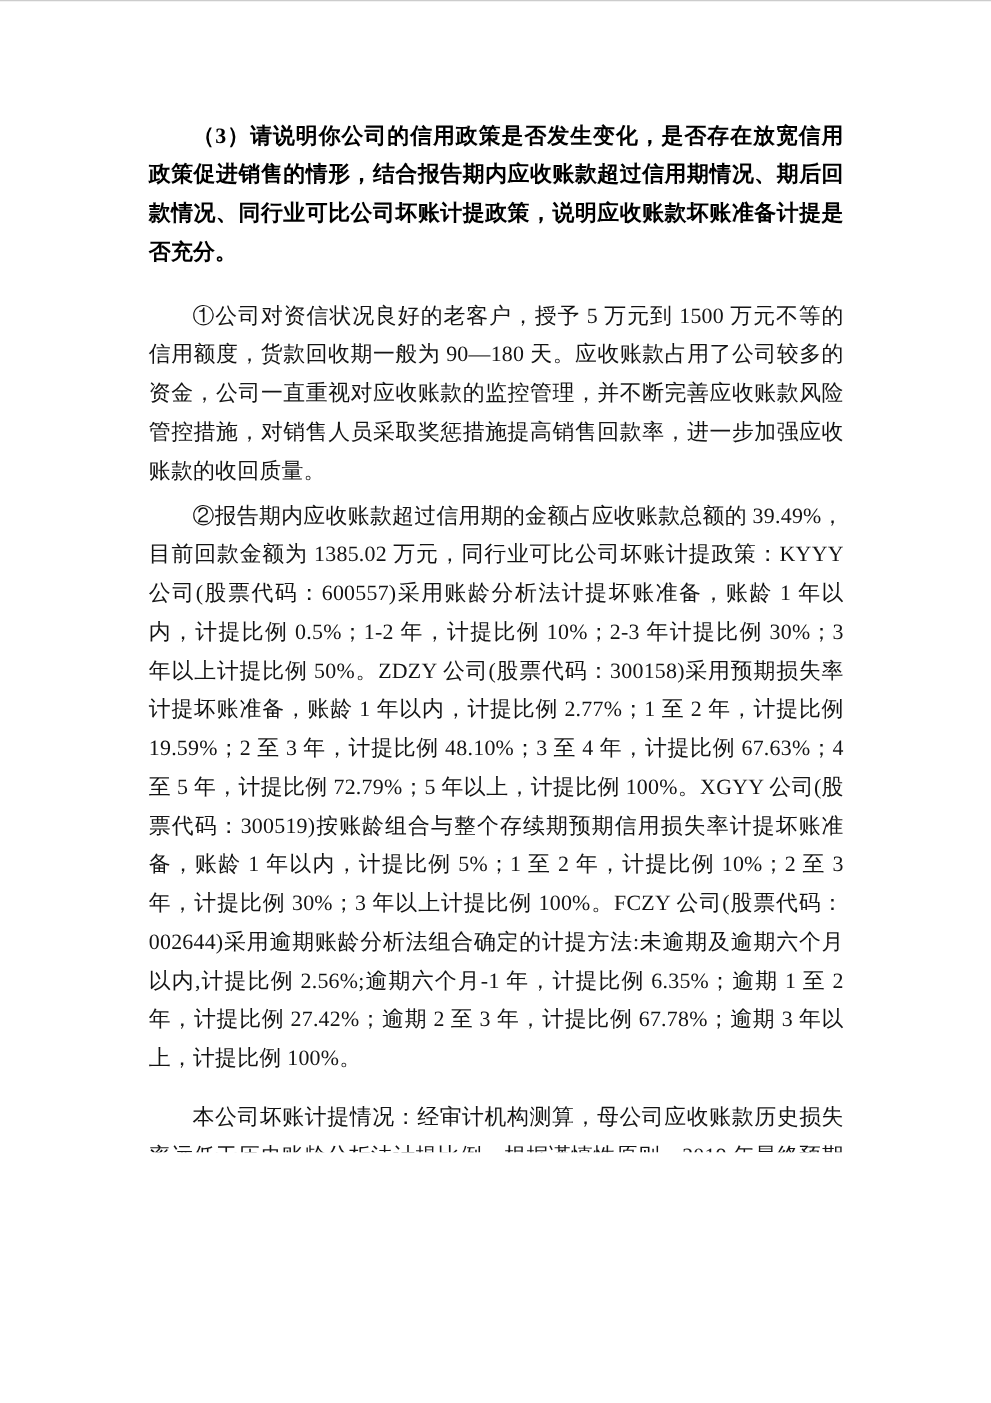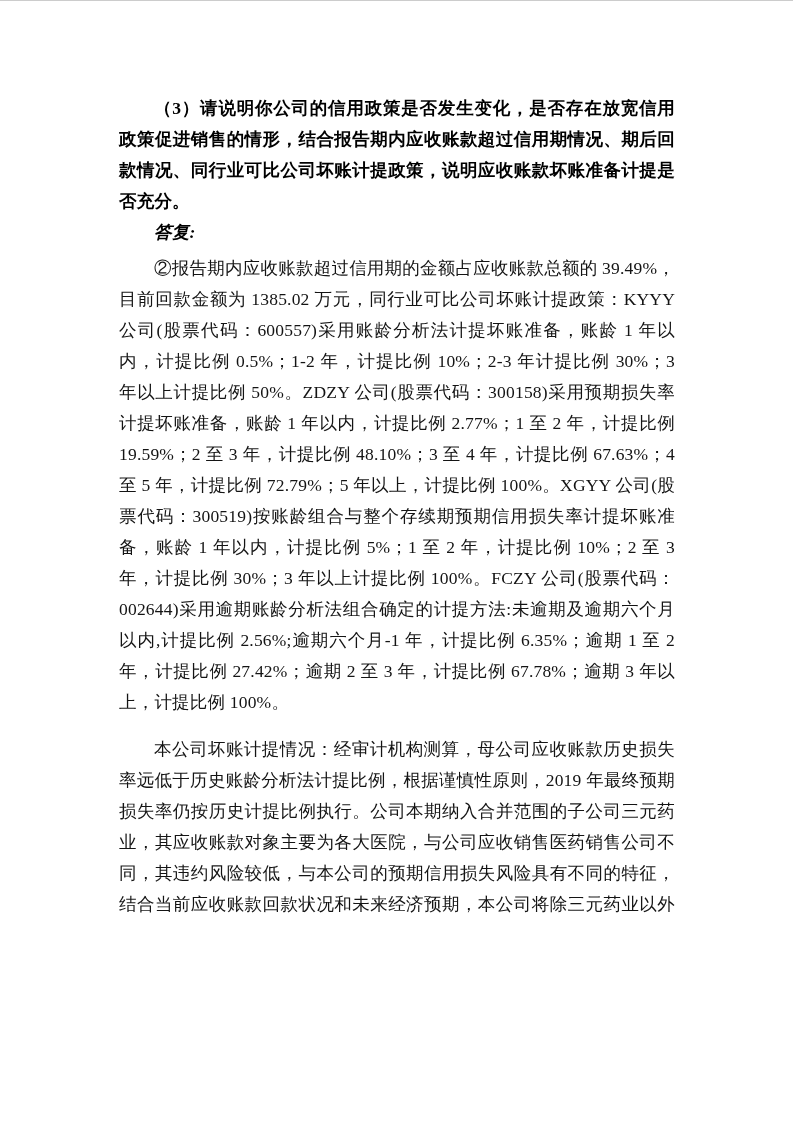--- a/index.html
+++ b/index.html
@@ -102,20 +102,20 @@
   }
 </style>
 </head>
 <body>
 
 <div class="page">
   <div class="top-edge"></div>
 
   <div class="content">
     <p class="heading">（3）请说明你公司的信用政策是否发生变化，是否存在放宽信用政策促进销售的情形，结合报告期内应收账款超过信用期情况、期后回款情况、同行业可比公司坏账计提政策，说明应收账款坏账准备计提是否充分。</p>
-    <p class="reply-label">答复:</p>
+    <p class="para-1">①公司对资信状况良好的老客户，授予 5 万元到 1500 万元不等的信用额度，货款回收期一般为 90—180 天。应收账款占用了公司较多的资金，公司一直重视对应收账款的监控管理，并不断完善应收账款风险管控措施，对销售人员采取奖惩措施提高销售回款率，进一步加强应收账款的收回质量。</p>
     <p class="para-2">②报告期内应收账款超过信用期的金额占应收账款总额的 39.49%，目前回款金额为 1385.02 万元，同行业可比公司坏账计提政策：KYYY 公司(股票代码：600557)采用账龄分析法计提坏账准备，账龄 1 年以内，计提比例 0.5%；1-2 年，计提比例 10%；2-3 年计提比例 30%；3 年以上计提比例 50%。ZDZY 公司(股票代码：300158)采用预期损失率计提坏账准备，账龄 1 年以内，计提比例 2.77%；1 至 2 年，计提比例 19.59%；2 至 3 年，计提比例 48.10%；3 至 4 年，计提比例 67.63%；4 至 5 年，计提比例 72.79%；5 年以上，计提比例 100%。XGYY 公司(股票代码：300519)按账龄组合与整个存续期预期信用损失率计提坏账准备，账龄 1 年以内，计提比例 5%；1 至 2 年，计提比例 10%；2 至 3 年，计提比例 30%；3 年以上计提比例 100%。FCZY 公司(股票代码：002644)采用逾期账龄分析法组合确定的计提方法:未逾期及逾期六个月以内,计提比例 2.56%;逾期六个月-1 年，计提比例 6.35%；逾期 1 至 2 年，计提比例 27.42%；逾期 2 至 3 年，计提比例 67.78%；逾期 3 年以上，计提比例 100%。</p>
     <p class="para-3">本公司坏账计提情况：经审计机构测算，母公司应收账款历史损失率远低于历史账龄分析法计提比例，根据谨慎性原则，2019 年最终预期损失率仍按历史计提比例执行。公司本期纳入合并范围的子公司三元药业，其应收账款对象主要为各大医院，与公司应收销售医药销售公司不同，其违约风险较低，与本公司的预期信用损失风险具有不同的特征，结合当前应收账款回款状况和未来经济预期，本公司将除三元药业以外合并范围内的其他公司和三元药业的应收账款账龄组分为账龄组合 1、账龄组合 2，采用了不同的信用风险预期损失率，具体如下：</p>
   </div>
 
   <div class="page-number">24</div>
 
 </div>
 
 </body></html>

